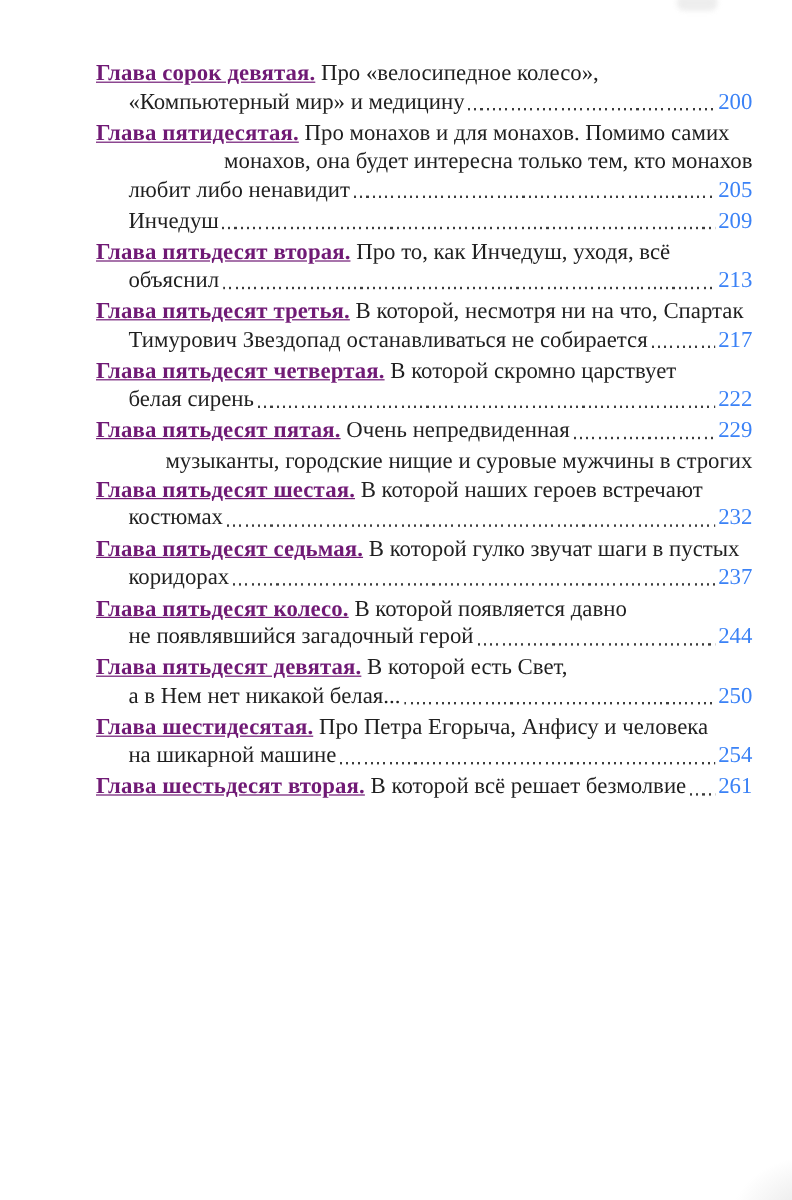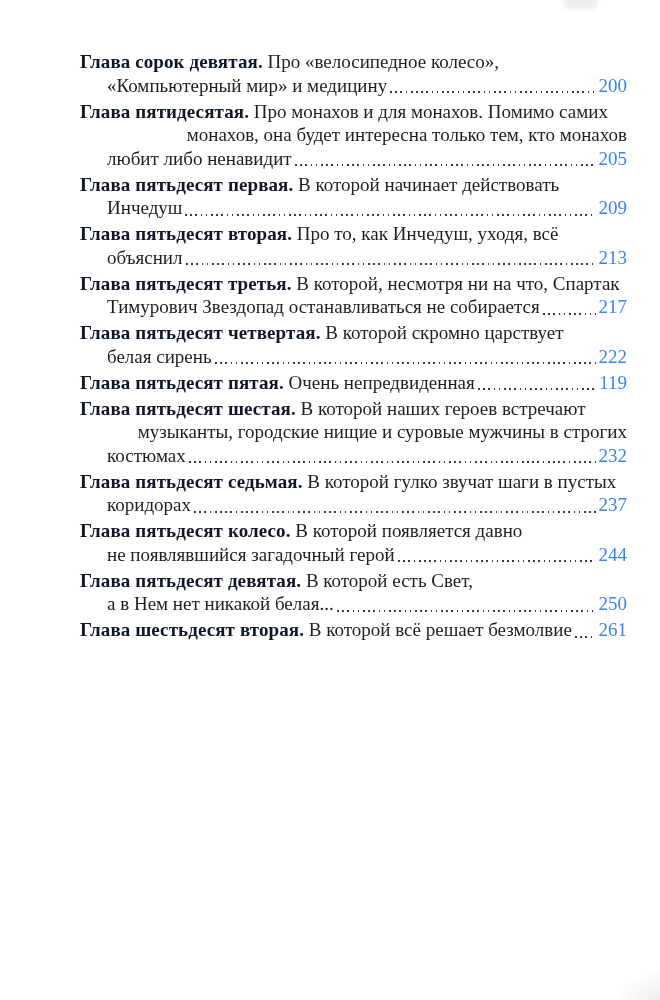--- a/index.html
+++ b/index.html
@@ -51,22 +51,23 @@
     line-height: 23.5px;
     white-space: nowrap;
     color: #1f1f1f;
   }
   .line.cont {
     margin-left: 27px;
     text-align: right;
   }
   .line .label {
     font-weight: bold;
-    color: #0f172a;
+    color: #701a75;
     letter-spacing: 0.1px;
+    text-decoration: underline;
   }
   .line.last {
     display: flex;
     align-items: baseline;
   }
   .line.last .line-text {
     flex: 0 1 auto;
     overflow: hidden;
   }
   .leader {
@@ -110,21 +111,20 @@
       <div class="entry">
         <div class="line first"><span class="line-text"><span class="label">Глава пятидесятая.</span>&nbsp;Про монахов и для монахов. Помимо самих</span></div>
         <div class="line cont"><span class="line-text">монахов, она будет интересна только тем, кто монахов</span></div>
         <div class="line cont last">
           <span class="line-text">любит либо ненавидит</span>
           <span class="leader"></span>
           <span class="pagenum">205</span>
         </div>
       </div>
       <div class="entry">
-        <div class="line first"><span class="line-text"><span class="label">Глава пятьдесят первая.</span>&nbsp;В которой начинает действовать</span></div>
         <div class="line cont last">
           <span class="line-text">Инчедуш</span>
           <span class="leader"></span>
           <span class="pagenum">209</span>
         </div>
       </div>
       <div class="entry">
         <div class="line first"><span class="line-text"><span class="label">Глава пятьдесят вторая.</span>&nbsp;Про то, как Инчедуш, уходя, всё</span></div>
         <div class="line cont last">
           <span class="line-text">объяснил</span>
@@ -145,26 +145,26 @@
         <div class="line cont last">
           <span class="line-text">белая сирень</span>
           <span class="leader"></span>
           <span class="pagenum">222</span>
         </div>
       </div>
       <div class="entry">
         <div class="line first last">
           <span class="line-text"><span class="label">Глава пятьдесят пятая.</span>&nbsp;Очень непредвиденная</span>
           <span class="leader"></span>
-          <span class="pagenum">119</span>
-        </div>
-      </div>
-      <div class="entry">
+          <span class="pagenum">229</span>
+        </div>
+      </div>
+      <div class="entry">
+        <div class="line cont"><span class="line-text">музыканты, городские нищие и суровые мужчины в строгих</span></div>
         <div class="line first"><span class="line-text"><span class="label">Глава пятьдесят шестая.</span>&nbsp;В которой наших героев встречают</span></div>
-        <div class="line cont"><span class="line-text">музыканты, городские нищие и суровые мужчины в строгих</span></div>
         <div class="line cont last">
           <span class="line-text">костюмах</span>
           <span class="leader"></span>
           <span class="pagenum">232</span>
         </div>
       </div>
       <div class="entry">
         <div class="line first"><span class="line-text"><span class="label">Глава пятьдесят седьмая.</span>&nbsp;В которой гулко звучат шаги в пустых</span></div>
         <div class="line cont last">
           <span class="line-text">коридорах</span>
@@ -179,20 +179,28 @@
           <span class="leader"></span>
           <span class="pagenum">244</span>
         </div>
       </div>
       <div class="entry">
         <div class="line first"><span class="line-text"><span class="label">Глава пятьдесят девятая.</span>&nbsp;В которой есть Свет,</span></div>
         <div class="line cont last">
           <span class="line-text">а в Нем нет никакой белая...</span>
           <span class="leader"></span>
           <span class="pagenum">250</span>
+        </div>
+      </div>
+      <div class="entry">
+        <div class="line first"><span class="line-text"><span class="label">Глава шестидесятая.</span>&nbsp;Про Петра Егорыча, Анфису и человека</span></div>
+        <div class="line cont last">
+          <span class="line-text">на шикарной машине</span>
+          <span class="leader"></span>
+          <span class="pagenum">254</span>
         </div>
       </div>
       <div class="entry">
         <div class="line first last">
           <span class="line-text"><span class="label">Глава шестьдесят вторая.</span>&nbsp;В которой всё решает безмолвие</span>
           <span class="leader"></span>
           <span class="pagenum">261</span>
         </div>
       </div>
     </main>

